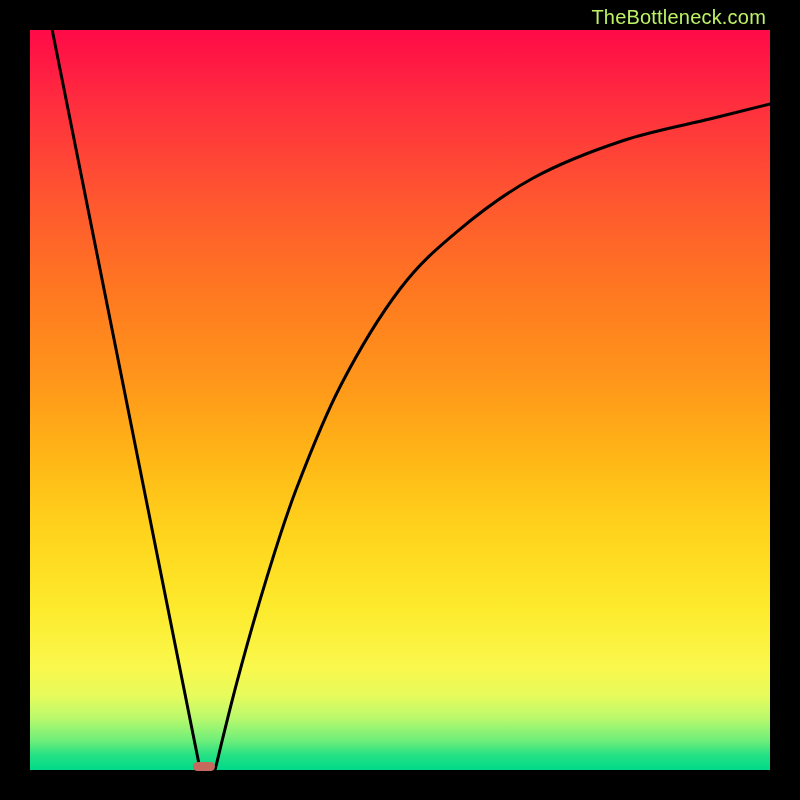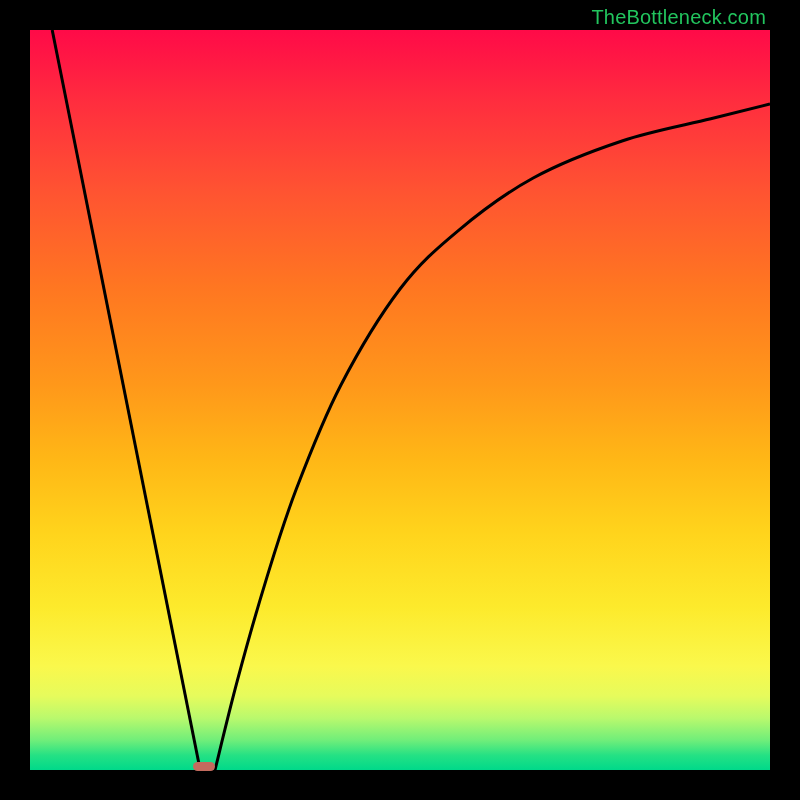--- a/index.html
+++ b/index.html
@@ -41,21 +41,21 @@
       #b9f96d 93%,
       #6fee7a 96%,
       #25e184 98%,
       #00d98a 100%
     );
   }
   .watermark {
     position: absolute;
     top: 6px;
     right: 34px;
-    color: #22c55e;
+    color: #bef264;
     font-size: 20px;
     letter-spacing: 0.2px;
     user-select: none;
   }
   svg.curve {
     position: absolute;
     top: 0;
     left: 0;
     width: 740px;
     height: 740px;

